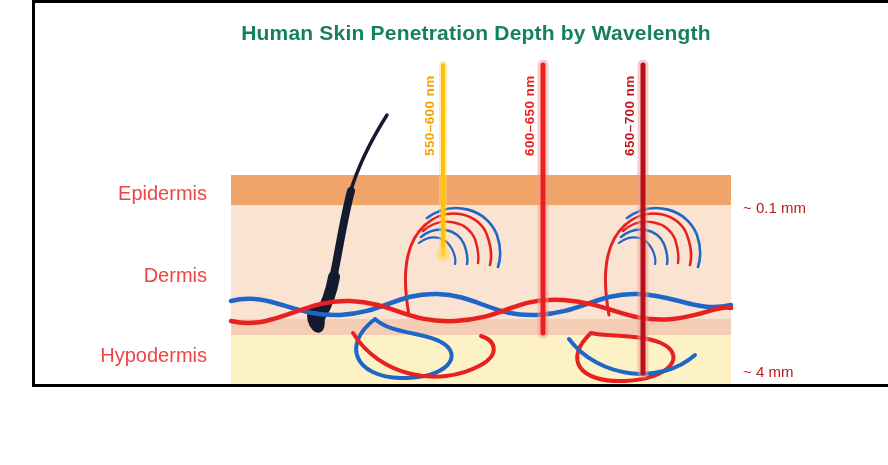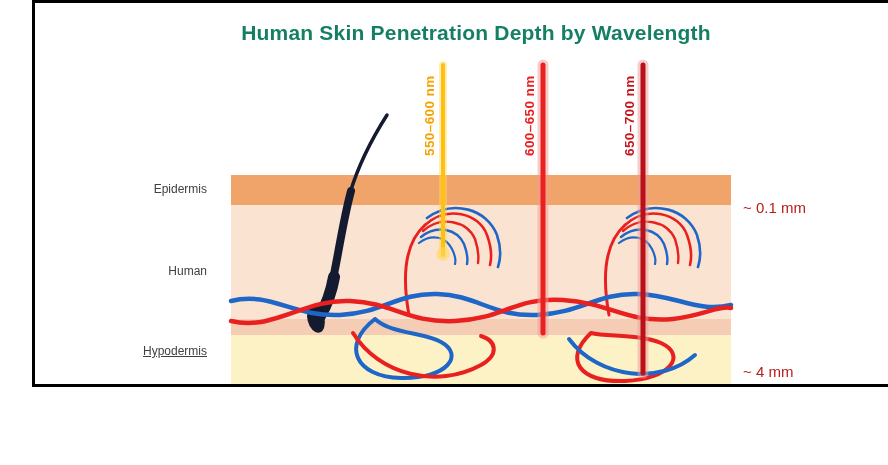--- a/index.html
+++ b/index.html
@@ -28,27 +28,27 @@
     letter-spacing: 0.2px;
   }
 
   svg.diagram { position: absolute; left: 0; top: 0; }
 
   .layer-label {
     position: absolute;
     left: 40px;
     width: 132px;
     text-align: right;
-    font-size: 12px;
+    font-size: 20px;
     font-weight: 500;
-    color: #404040;
+    color: #ef4444;
   }
   .lbl-epidermis  { top: 179px; }
   .lbl-dermis     { top: 261px; }
-  .lbl-hypodermis { top: 341px; text-decoration: underline; }
+  .lbl-hypodermis { top: 341px; }
 
   .depth-annotation {
     position: absolute;
     left: 708px;
     font-size: 15px;
     font-weight: 500;
     color: #b91c1c;
     white-space: nowrap;
   }
   .ann-epidermis  { top: 196px; }
@@ -122,21 +122,21 @@
 
       <line x1="508" y1="62" x2="508" y2="330" stroke="#f59a9a" stroke-width="11" opacity="0.5"></line>
       <line x1="508" y1="62" x2="508" y2="330" stroke="#e8201f" stroke-width="5"></line>
 
       <line x1="608" y1="62" x2="608" y2="370" stroke="#ef9d9d" stroke-width="11" opacity="0.5"></line>
       <line x1="608" y1="62" x2="608" y2="370" stroke="#b91119" stroke-width="5"></line>
     </g>
   </svg>
 
   <div class="layer-label lbl-epidermis">Epidermis</div>
-  <div class="layer-label lbl-dermis">Human</div>
+  <div class="layer-label lbl-dermis">Dermis</div>
   <div class="layer-label lbl-hypodermis">Hypodermis</div>
 
   <div class="depth-annotation ann-epidermis">~ 0.1 mm</div>
   <div class="depth-annotation ann-hypodermis">~ 4 mm</div>
 
   <div class="beam-label yellow">550–600 nm</div>
   <div class="beam-label red">600–650 nm</div>
   <div class="beam-label darkred">650–700 nm</div>
 
 </div>

